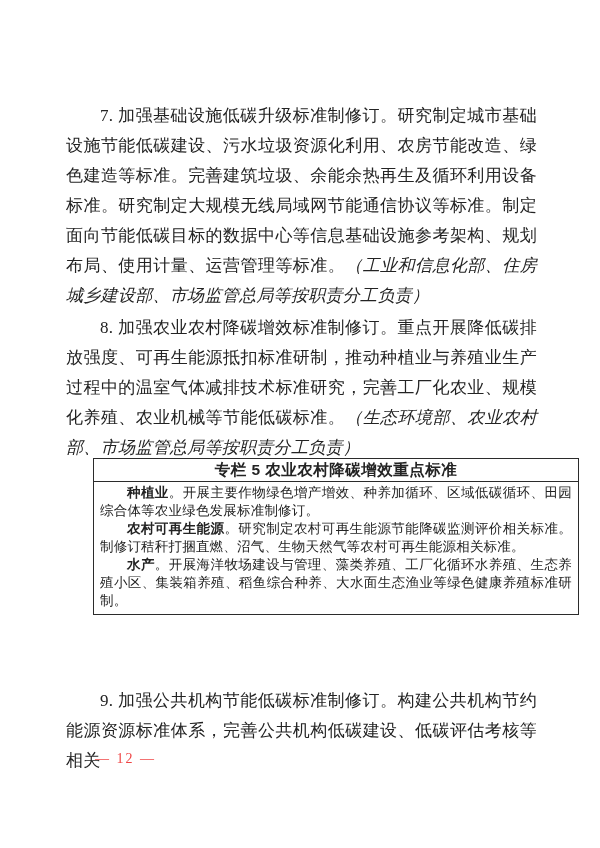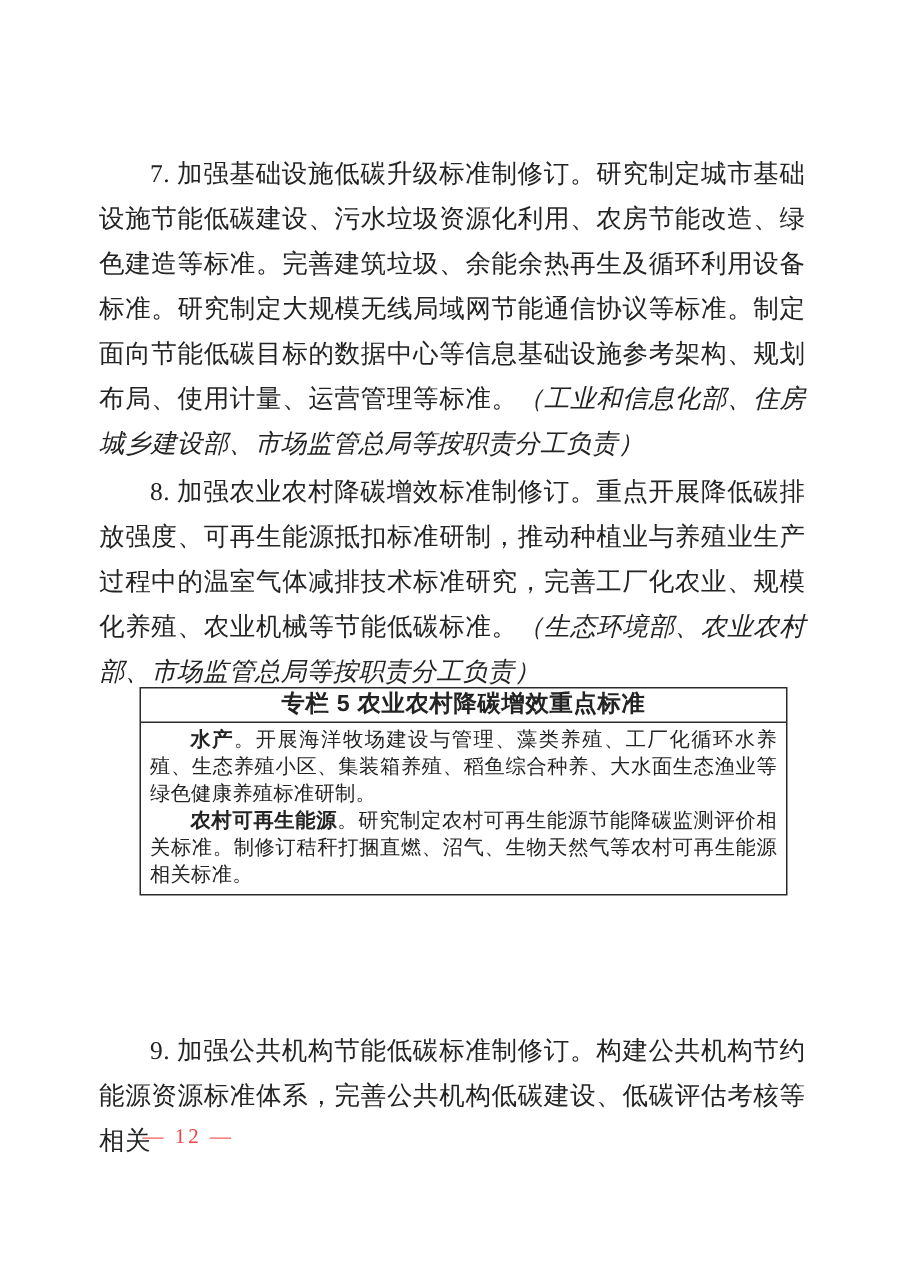--- a/index.html
+++ b/index.html
@@ -32,21 +32,21 @@
   .p7 { top: 101px; }
   .p8 { top: 313px; }
   .p9 { top: 686px; }
   .attr {
     font-style: italic;
     font-family: "Liberation Serif", "DejaVu Serif", serif;
   }
   .box {
     position: absolute;
     left: 27px; top: 458px;
-    width: 432px;
+    width: 486px;
     border: 1.5px solid #2b2b2b;
     background: #ffffff;
   }
   .box-title {
     text-align: center;
     font-family: "Liberation Sans", "DejaVu Sans", sans-serif;
     font-weight: bold;
     font-size: 15.5px;
     line-height: 20px;
     padding: 1px 2px;
@@ -81,25 +81,26 @@
 <div class="page">
   <div class="content">
 
     <p class="main p7"><span>7. 加强基础设施低碳升级标准制修订。研究制定城市基础设施节能低碳建设、污水垃圾资源化利用、农房节能改造、绿色建造等标准。完善建筑垃圾、余能余热再生及循环利用设备标准。研究制定大规模无线局域网节能通信协议等标准。制定面向节能低碳目标的数据中心等信息基础设施参考架构、规划布局、使用计量、运营管理等标准。</span><span class="attr">（工业和信息化部、住房城乡建设部、市场监管总局等按职责分工负责）</span></p>
 
     <p class="main p8"><span>8. 加强农业农村降碳增效标准制修订。重点开展降低碳排放强度、可再生能源抵扣标准研制，推动种植业与养殖业生产过程中的温室气体减排技术标准研究，完善工厂化农业、规模化养殖、农业机械等节能低碳标准。</span><span class="attr">（生态环境部、农业农村部、市场监管总局等按职责分工负责）</span></p>
 
     <div class="box">
       <div class="box-title">专栏 5 农业农村降碳增效重点标准</div>
       <div class="box-body">
+        <p class="box-item"><span class="lead">种植业</span><span>。开展主要作物绿色增产增效、种养加循环、区域低碳循环、田园综合体等农业绿色发展标准制修订。</span></p>
 
 
+        <p class="box-item"><span class="lead">农村可再生能源</span><span>。研究制定农村可再生能源节能降碳监测评价相关标准。制修订秸秆打捆直燃、沼气、生物天然气等农村可再生能源相关标准。</span></p>
+
         <p class="box-item"><span class="lead">水产</span><span>。开展海洋牧场建设与管理、藻类养殖、工厂化循环水养殖、生态养殖小区、集装箱养殖、稻鱼综合种养、大水面生态渔业等绿色健康养殖标准研制。</span></p>
-
-        <p class="box-item"><span class="lead">农村可再生能源</span><span>。研究制定农村可再生能源节能降碳监测评价相关标准。制修订秸秆打捆直燃、沼气、生物天然气等农村可再生能源相关标准。</span></p>
       </div>
     </div>
 
     <p class="main p9"><span>9. 加强公共机构节能低碳标准制修订。构建公共机构节约能源资源标准体系，完善公共机构低碳建设、低碳评估考核等相关</span></p>
 
   </div>
 
   <div class="page-number">— 12 —</div>
 </div>
 

